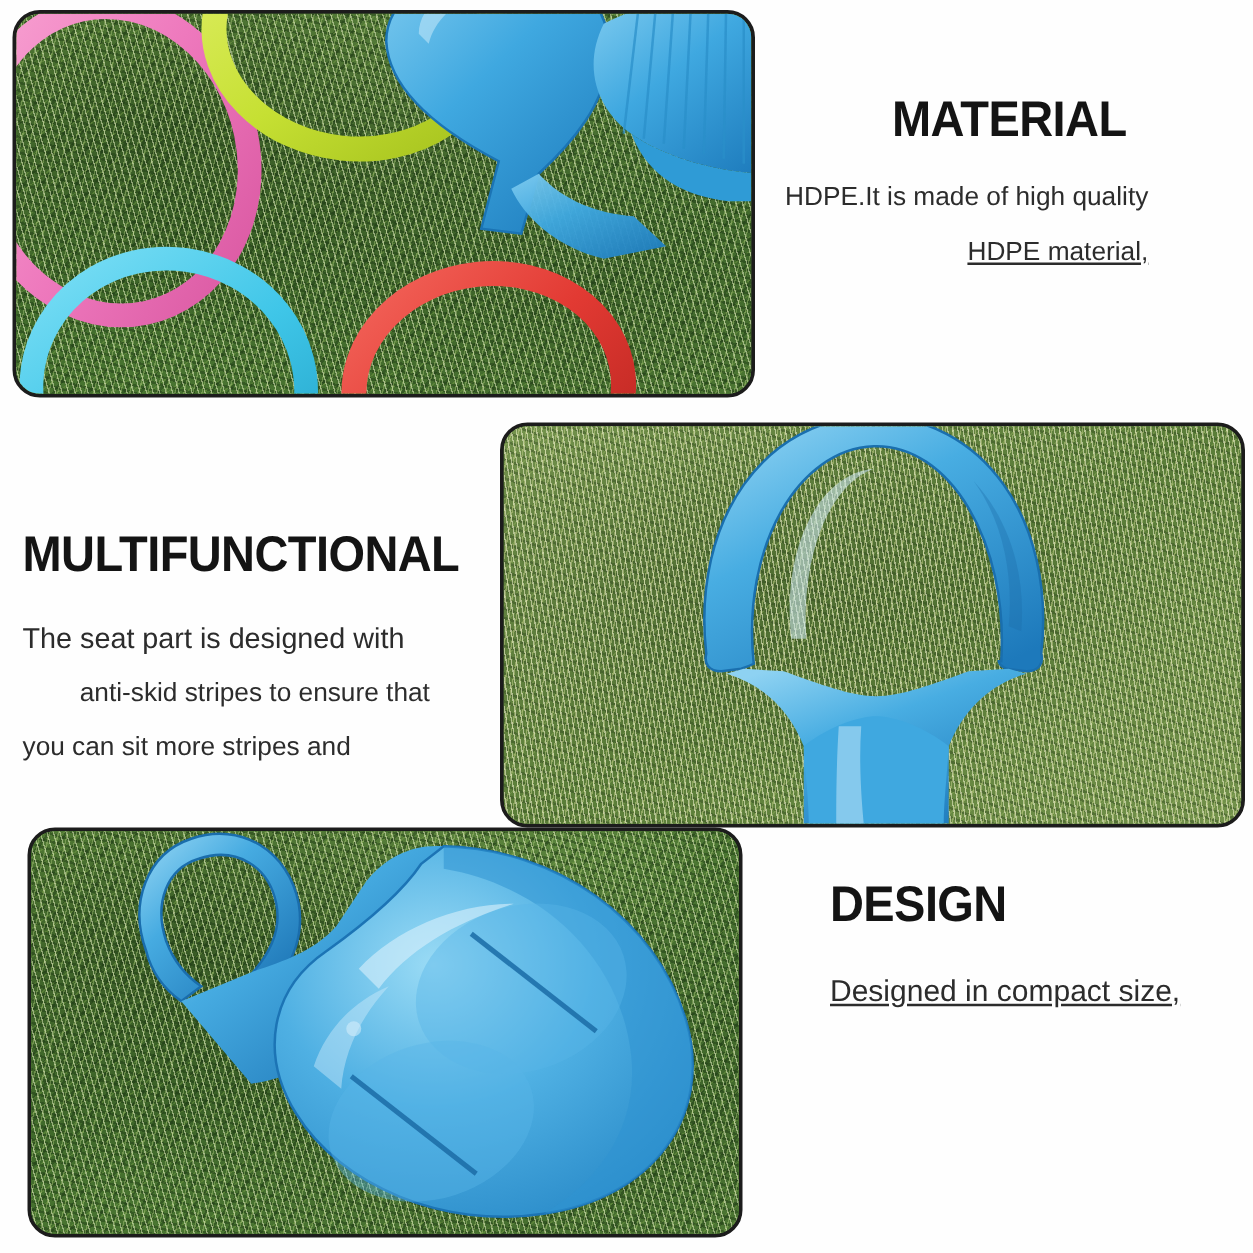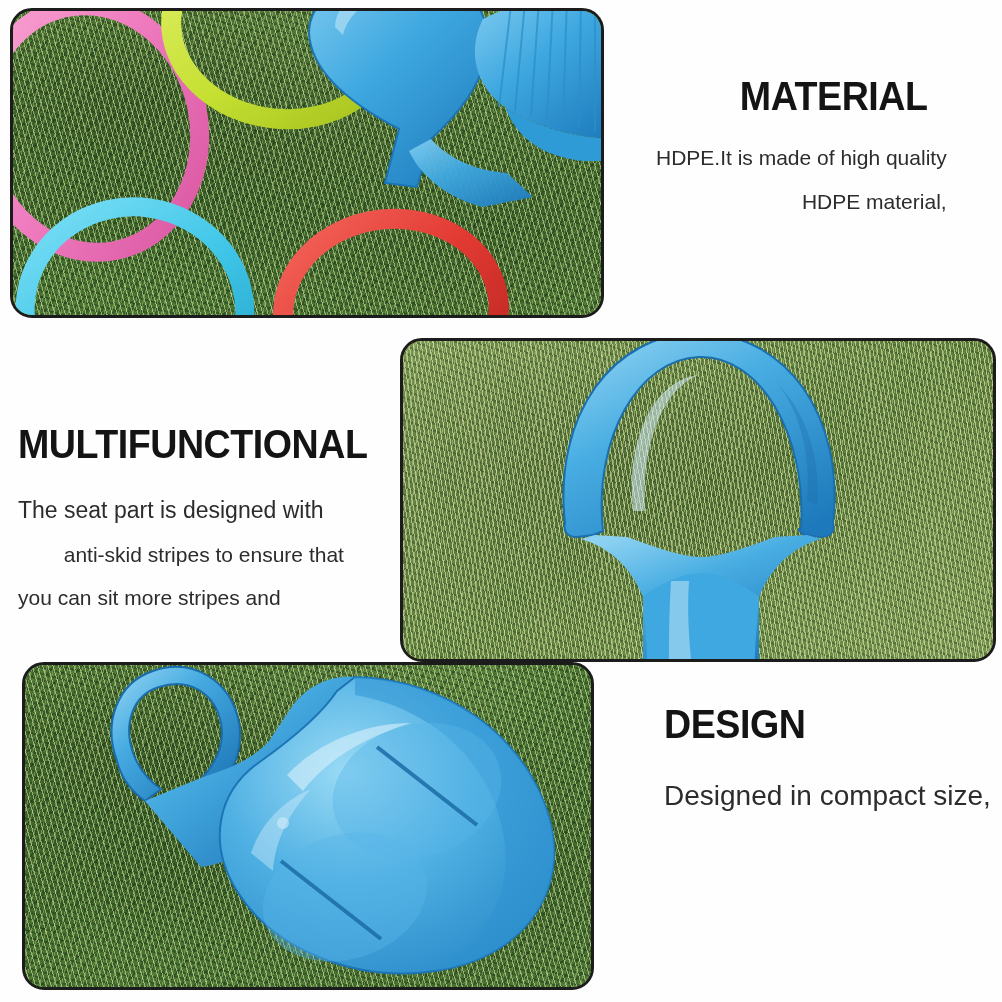--- a/index.html
+++ b/index.html
@@ -228,27 +228,27 @@
     <line x1="256" y1="196" x2="356" y2="274" stroke="#1b6ca6" stroke-width="4" opacity="0.85"></line>
 
     <path d="M262,110 C292,78 340,58 386,58 C340,72 300,96 278,126 Z" fill="#d9f0fc" opacity="0.6"></path>
     <path d="M226,188 C236,158 258,136 286,124 C264,148 250,176 248,206 Z" fill="#cfecfb" opacity="0.45"></path>
     <circle cx="258" cy="158" r="6" fill="#d7effc" opacity="0.55"></circle>
   </svg>
 </div>
 
 <div class="txt-block" style="left:628px; top:76px;text-align:right;">
   <div class="heading" style="font-size:40px;">MATERIAL</div>
-  <div class="body-line" style="font-size:21px; margin-top:30px;margin-left:28px;">HDPE.It is made of high quality</div>
-  <div class="body-line" style="font-size:21px; margin-top:20px;">HDPE material,</div>
+  <div class="body-line" style="font-size:21px; margin-top:30px;">HDPE.It is made of high quality</div>
+  <div class="body-line" style="font-size:21px; margin-top:20px;text-decoration:underline;">HDPE material,</div>
 </div>
 
 <div class="txt-block" style="left:18px; top:424px;">
   <div class="heading" style="font-size:40px;">MULTIFUNCTIONAL</div>
   <div class="body-line" style="font-size:23px; margin-top:33px;">The seat part is designed with</div>
   <div class="body-line" style="font-size:21px; margin-top:19px;text-align:center;">anti-skid stripes to ensure that</div>
   <div class="body-line" style="font-size:21px; margin-top:19px;">you can sit more stripes and</div>
 </div>
 
 <div class="txt-block" style="left:664px; top:704px;">
   <div class="heading" style="font-size:40px;">DESIGN</div>
-  <div class="body-line" style="font-size:28px; margin-top:36px;">Designed in compact size,</div>
+  <div class="body-line" style="font-size:24px; margin-top:36px;text-decoration:underline;">Designed in compact size,</div>
 </div>
 
 </body></html>

